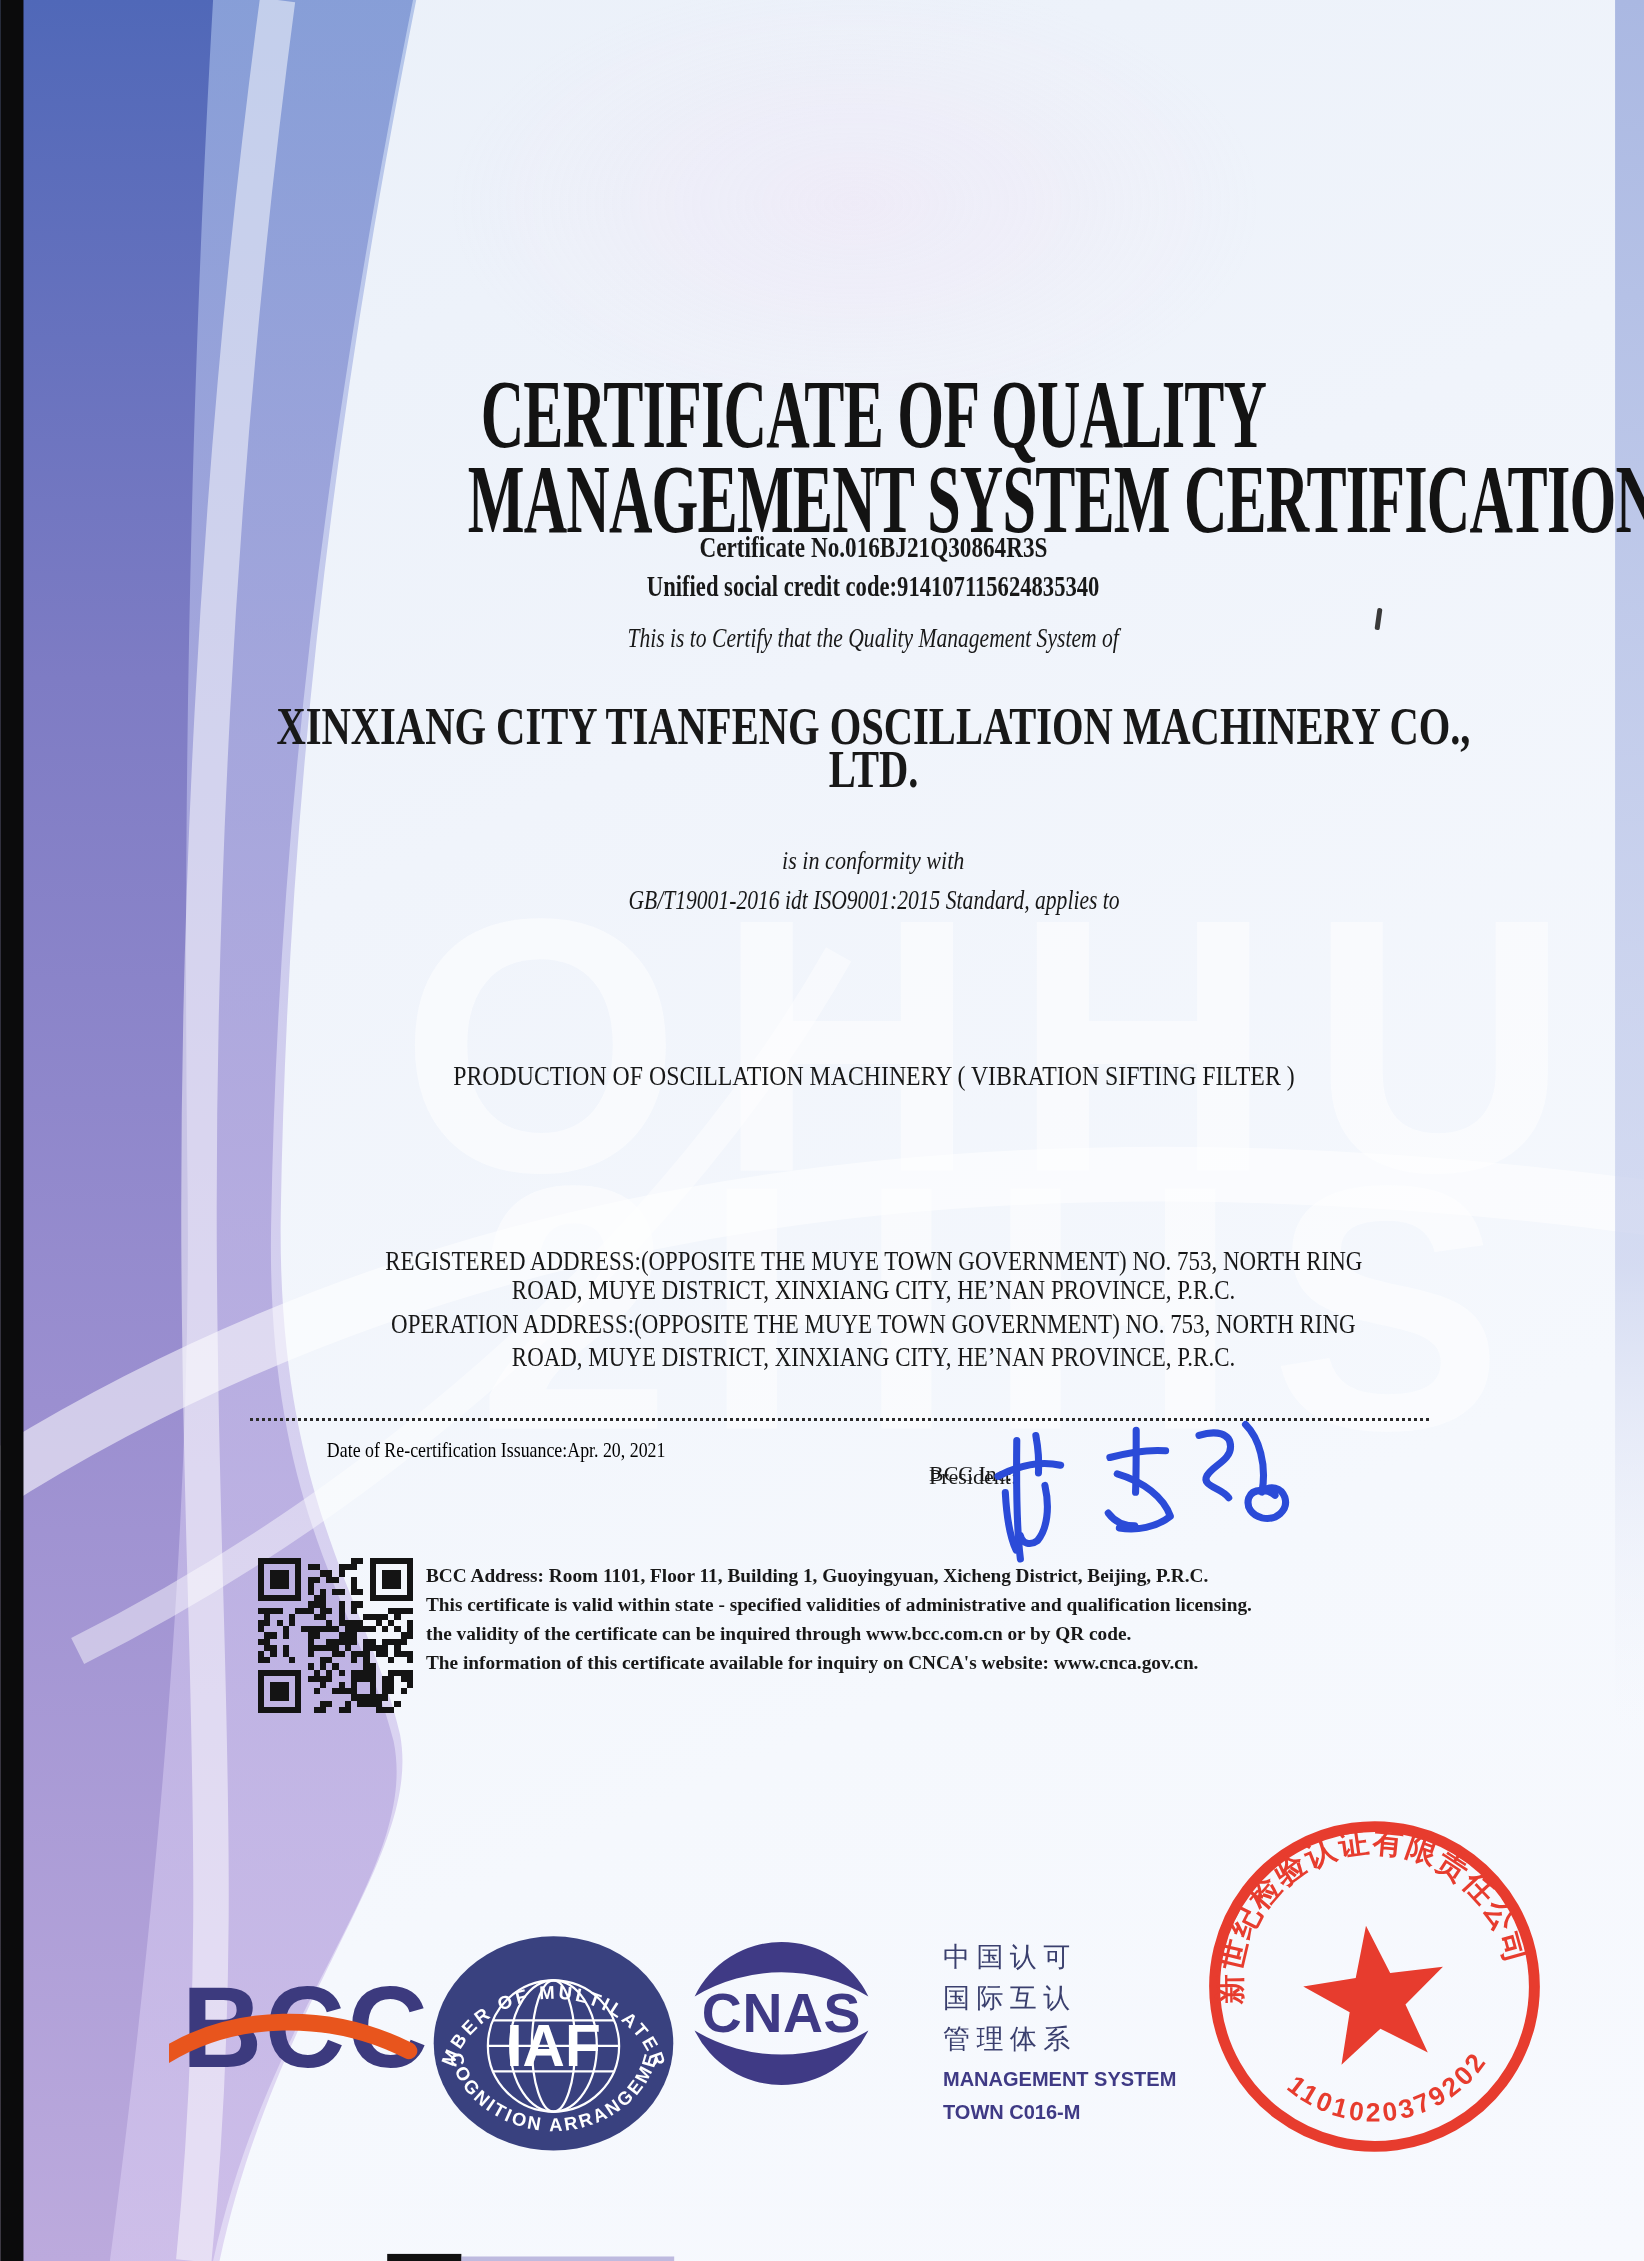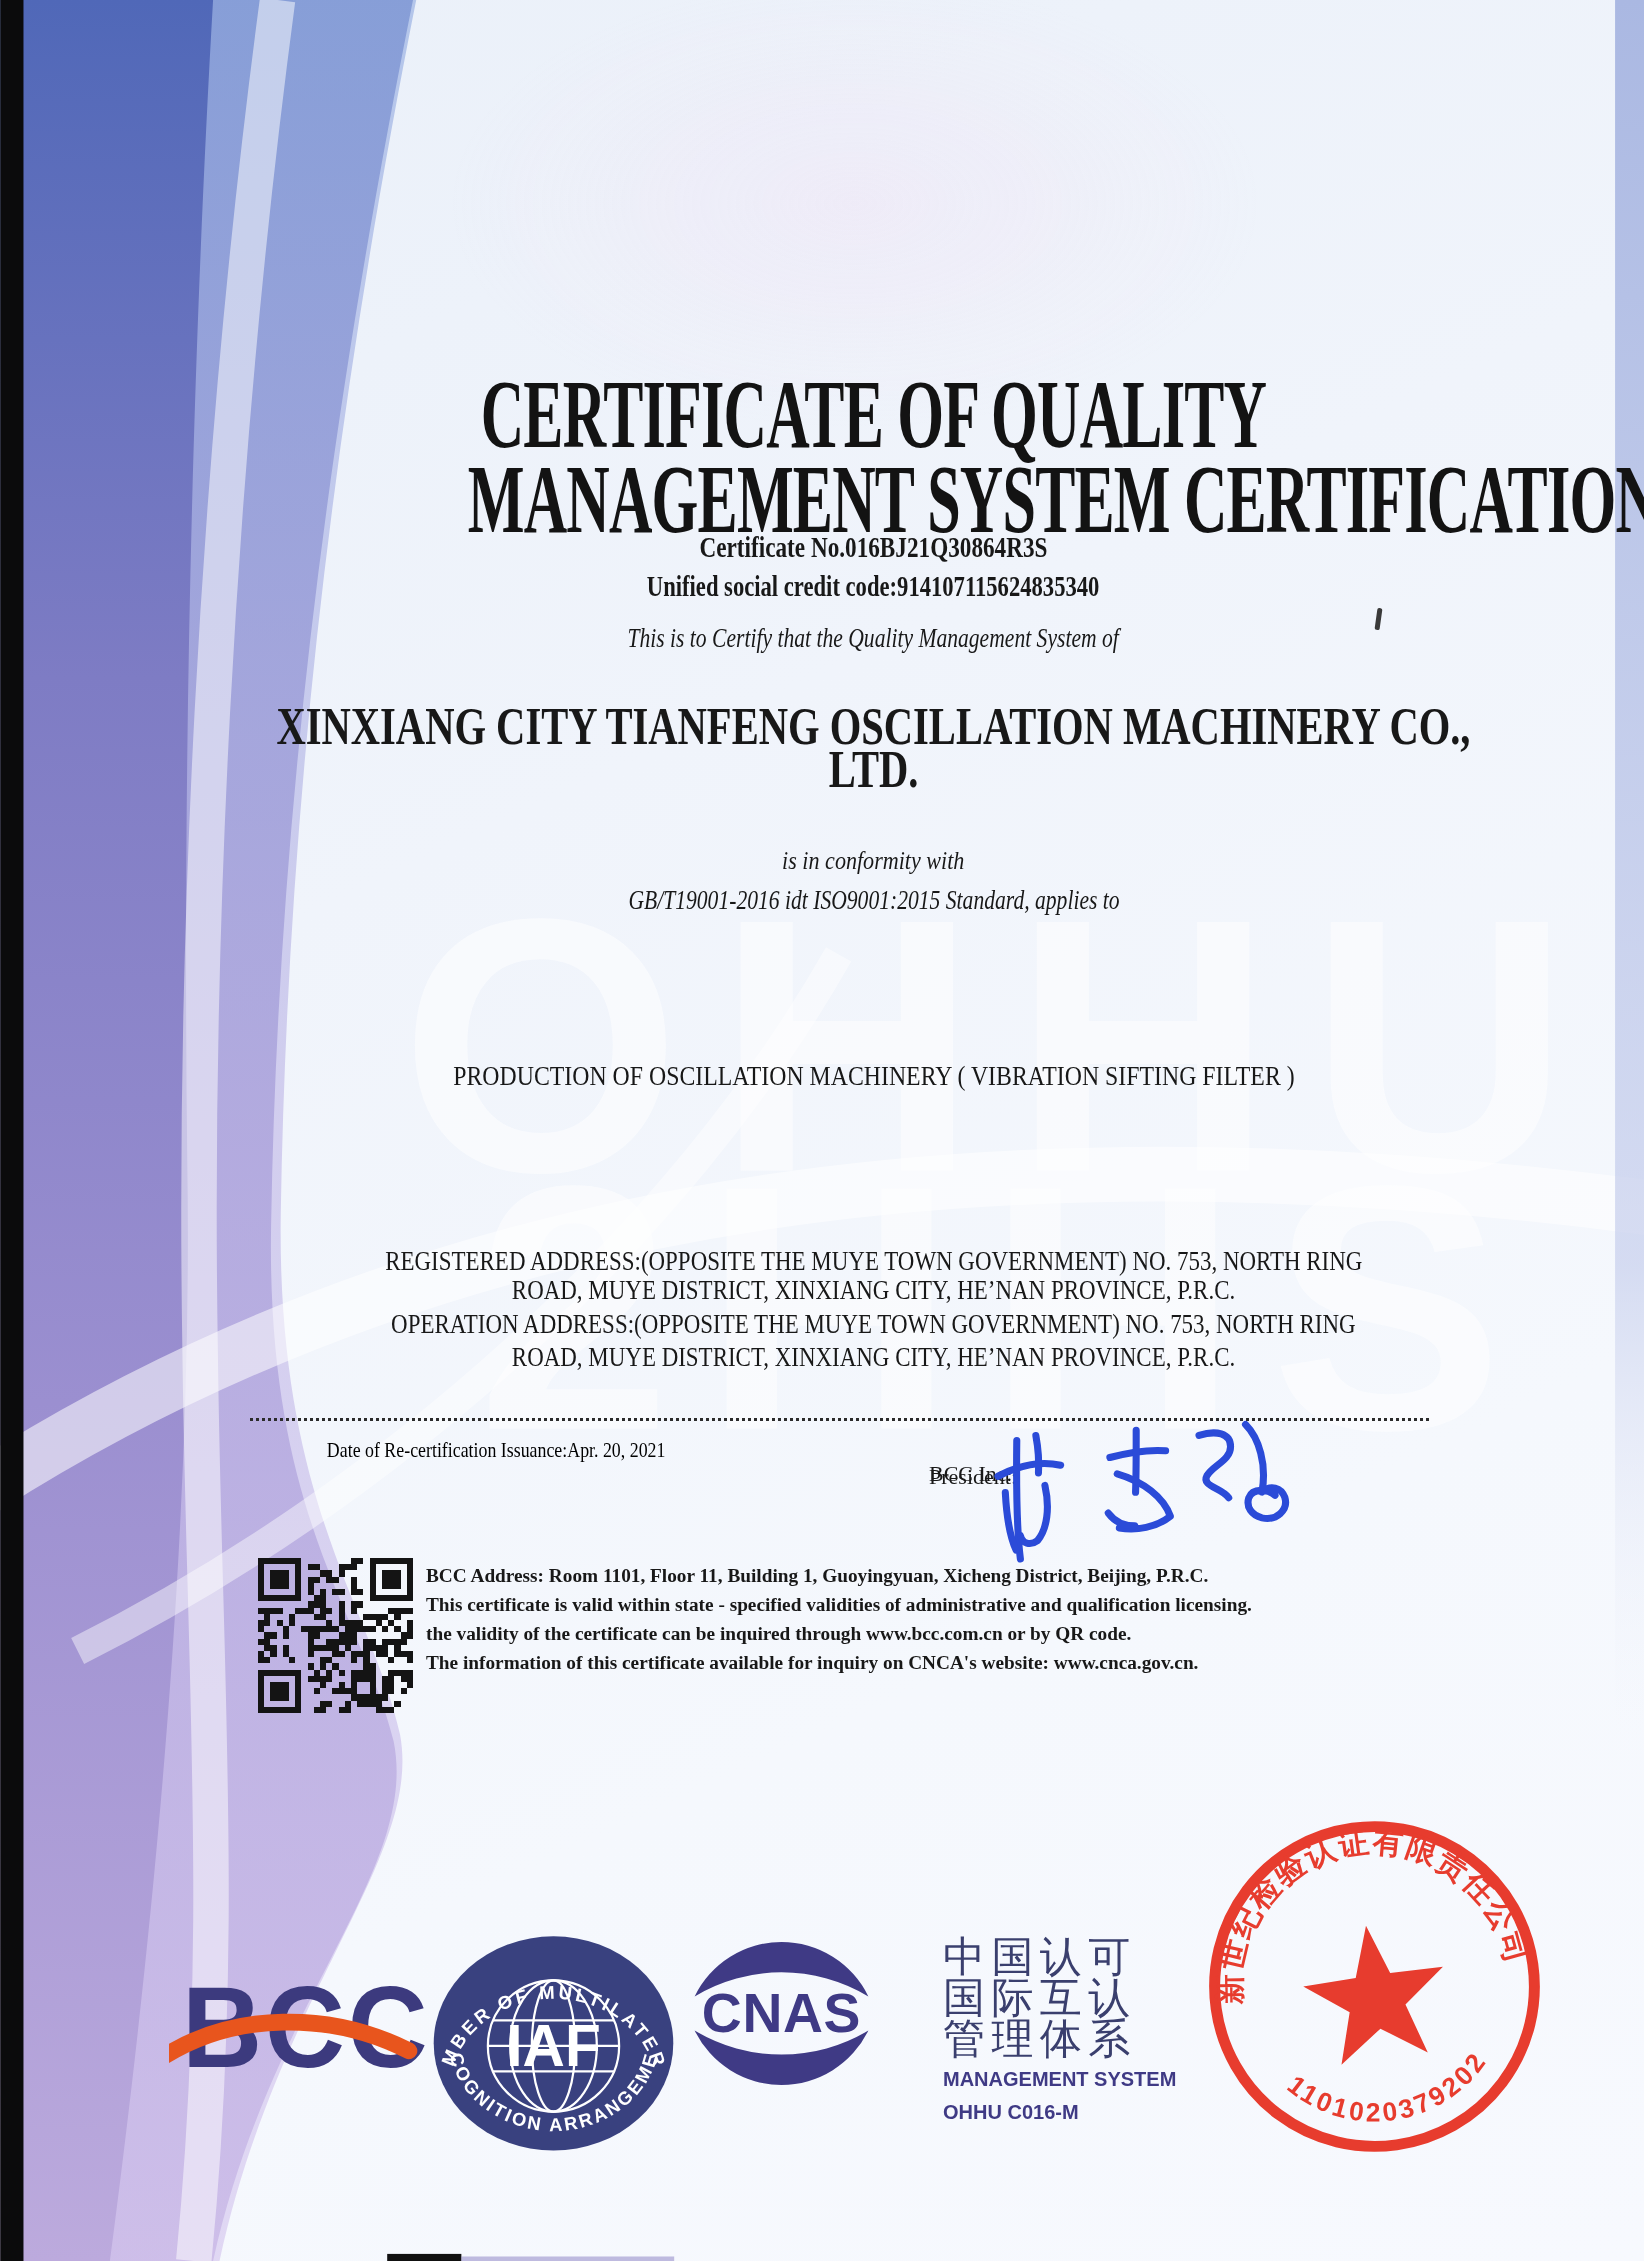--- a/index.html
+++ b/index.html
@@ -16,21 +16,21 @@
   .title{font-size:97px;font-weight:bold;letter-spacing:-1.3px;color:#131313;line-height:1;}
   .bold44{font-size:29px;font-weight:bold;}
   .body42{font-size:27px;font-style:italic;}
   .company{font-size:52px;font-weight:bold;letter-spacing:0;}
   .scope{font-size:28px;}
   .addr{font-size:27px;line-height:34px;}
   .dates{font-size:21px;line-height:29px;}
   .fineprint{font-size:19.3px;font-weight:600;line-height:29px;color:#181818;white-space:nowrap;}
   .dashline{position:absolute;left:250px;top:1418px;width:1179px;border-top:3.2px dotted #2b2b2b;}
   .issuer{font-size:22px;color:#181818;}
-  .cn-acc{font-family:"DejaVu Sans",sans-serif;font-size:42px;line-height:41px;letter-spacing:6.4px;color:#3a3f6e;}
+  .cn-acc{font-family:"DejaVu Sans",sans-serif;font-size:27px;line-height:41px;letter-spacing:6.4px;color:#3a3f6e;}
   .mgmt{font-family:"Liberation Sans",sans-serif;font-weight:bold;font-size:20px;color:#3f3a85;white-space:nowrap;}
   .bcc-word{font-family:"Liberation Sans",sans-serif;font-weight:900;font-size:111px;color:#3c3a7e;letter-spacing:2.6px;line-height:1;transform:scaleY(1.04);}
   #qr-svg{fill:#141414;shape-rendering:crispEdges;}
   .visually-hidden{position:absolute;width:0.6px;height:0.6px;overflow:hidden;clip:rect(0 0 0 0);}
   .mark{position:absolute;background:#3a3a3a;}
 </style>
 </head>
 <body>
 
 <svg class="abs" width="1645" height="2261" viewBox="0 0 2550 3506" style="left:0;top:0;">
@@ -503,21 +503,21 @@
   <path d="M 15 148 A 150 150 0 0 0 285 148 A 262 262 0 0 1 15 148 Z" fill="#3f3a85"></path>
   <text x="150" y="150" text-anchor="middle" fill="#3f3a85" font-family="Liberation Sans, sans-serif" font-size="86" font-weight="900" letter-spacing="1">CNAS</text>
 </svg>
 
 <div class="abs cn-acc" style="left:943px;top:1936px;">
   <div>中国认可</div>
   <div>国际互认</div>
   <div>管理体系</div>
 </div>
 <div class="abs mgmt" style="left:943px;top:2068px;">MANAGEMENT SYSTEM</div>
-<div class="abs mgmt" style="left:943px;top:2101px;">OHHU C016-M</div>
+<div class="abs mgmt" style="left:943px;top:2101px;">TOWN C016-M</div>
 
 <svg class="abs" style="left:1194px;top:1806px;transform:rotate(-8deg);" width="361" height="361" viewBox="0 0 560 560">
   <defs>
     <path id="sealTopArc" d="M 72.8 261.9 A 208 208 0 0 1 487.2 261.9"></path>
     <path id="sealBotArc" d="M 108 400 A 210 210 0 0 0 452 400"></path>
   </defs>
   <circle cx="280" cy="280" r="248" fill="none" stroke="#e73c2e" stroke-width="17"></circle>
   <polygon fill="#e73c2e" points="280,185 307,262.8 389.4,264.5 323.7,314.2 347.6,393 280,346 212.4,393 236.3,314.2 170.6,264.5 253,262.8"></polygon>
   <text fill="#e73c2e" font-family="DejaVu Sans, sans-serif" font-size="47" font-weight="bold" letter-spacing="3">
     <textPath href="#sealTopArc" startOffset="50%" text-anchor="middle">新世纪检验认证有限责任公司</textPath>

